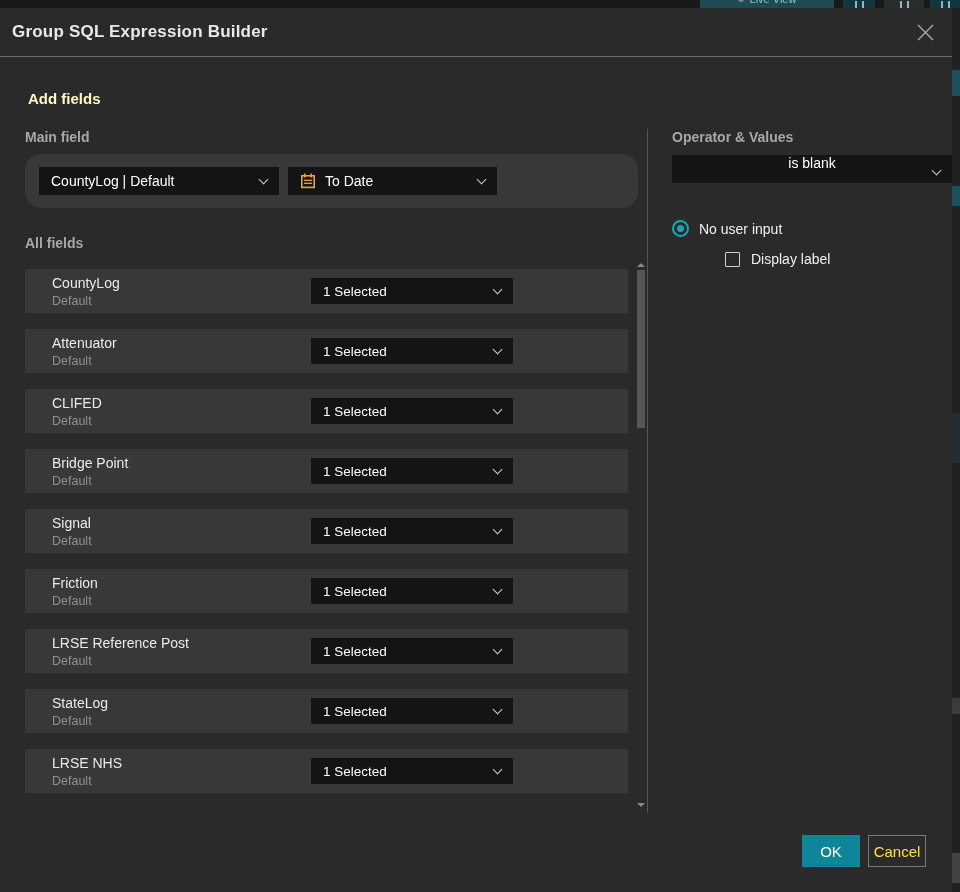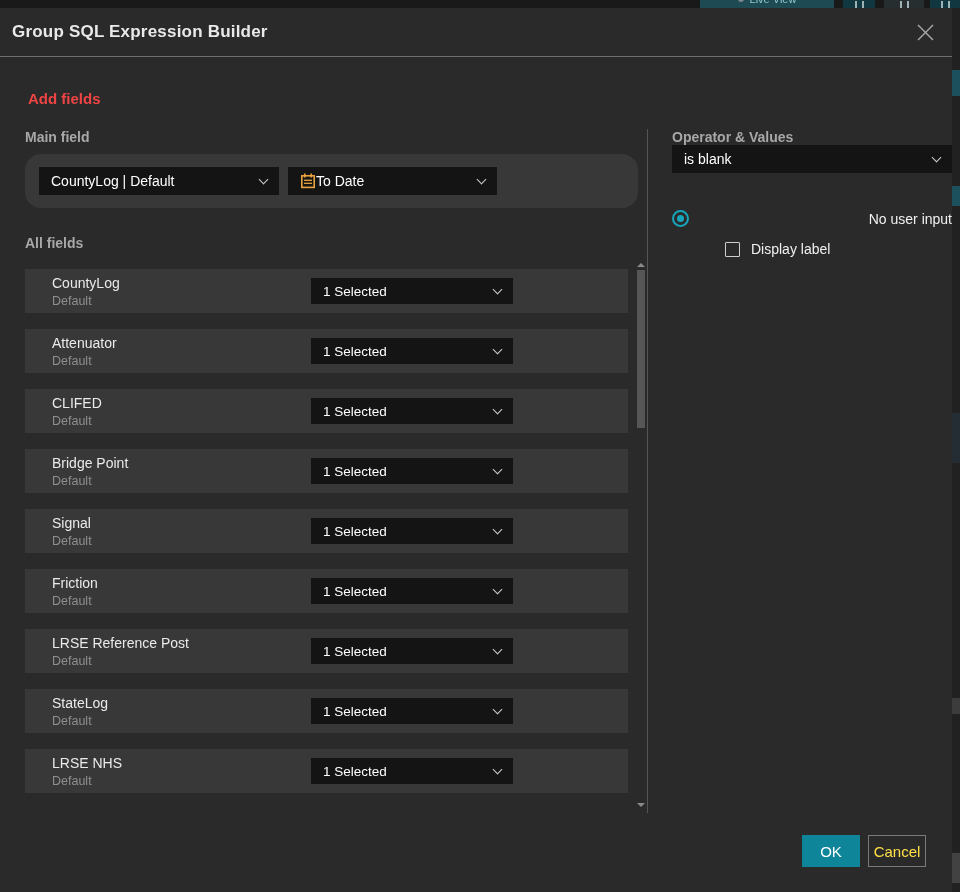--- a/index.html
+++ b/index.html
@@ -36,21 +36,21 @@
   
   .dialog { position:absolute; top:8px; left:0; width:952px; height:884px; background:#2a2a2a; z-index:2; }
 
   .dialog-header {
     height:49px; display:flex; align-items:center; justify-content:space-between;
     padding:0 12px; border-bottom:1px solid #6e6e6e;text-align:center;
   }
   .dialog-title { font-size:17px; font-weight:600; color:#e9e9e9; letter-spacing:.2px; }
   .close-btn { width:30px; height:30px; display:flex; align-items:center; justify-content:center; cursor:pointer; }
 
-  .add-fields-heading { margin:33px 0 0 28px; font-size:15px; font-weight:700; color:#ef4444; }
+  .add-fields-heading { margin:33px 0 0 28px; font-size:15px; font-weight:700; color:#fef9c3; }
 
   .columns { display:flex; margin-top:22px; height:684px; }
   .col-left { width:662px; border-right:1px solid #555; padding-left:25px; }
   .col-right { flex:1; padding-left:24px; }
 
   .section-label { font-size:14px; font-weight:700; color:#a8a8a8; }
 
   .main-box {
     margin-top:9px; width:613px; height:54px; background:#383838;
     display:flex; align-items:center; padding-left:14px; gap:9px;border-radius:16px;
@@ -58,21 +58,21 @@
   .select {
     background:#141414; height:28px; display:flex; align-items:center;
     padding:0 12px; color:#fff; font-size:14px; cursor:pointer;
   }
   .select .sel-text { white-space:nowrap; }
   .chev {
     width:7px; height:7px; border-right:1.5px solid #cdcdcd; border-bottom:1.5px solid #cdcdcd;
     transform:rotate(45deg); margin-left:auto; margin-top:-4px; flex:none;
   }
   .sel-main-field { width:240px; }
-  .sel-main-type { width:209px; gap:0; }
+  .sel-main-type { width:209px; gap:9px; }
 
   .all-fields-label { margin-top:27px; }
 
   .list-region { position:relative; margin-top:18px; width:621px; }
   .field-row {
     width:603px; height:44px; background:#383838; margin-bottom:16px;
     display:flex; align-items:center; padding-left:27px;gap:13px;
   }
   .row-meta { width:246px; }
   .row-name { font-size:14px; color:#eaeaea; margin-bottom:3px; }
@@ -80,23 +80,23 @@
   .row-select { width:202px; height:26px; font-size:13.5px; }
 
   .scrollbar {
     position:absolute; right:0; top:-6px; width:10px; height:544px;
     display:flex; flex-direction:column; align-items:center;
   }
   .scroll-up { width:0; height:0; border-left:4px solid transparent; border-right:4px solid transparent; border-bottom:4px solid #8a8a8a; }
   .scroll-thumb { margin-top:3px; width:8px; height:158px; background:#565656; }
   .scroll-down { margin-top:auto; width:0; height:0; border-left:4px solid transparent; border-right:4px solid transparent; border-top:4px solid #8a8a8a; }
 
-  .op-select { width:280px; height:28px; }
-
-  .radio-row { margin-top:37px; display:flex; align-items:center; gap:10px;justify-content:space-between; }
+  .op-select { margin-top:10px; width:280px; height:28px;flex-direction:column; }
+
+  .radio-row { margin-top:37px; display:flex; align-items:center; gap:10px; }
   .radio-outer {
     width:17px; height:17px; border-radius:50%; border:2.5px solid #16a5ba;
     display:flex; align-items:center; justify-content:center; flex:none; cursor:pointer;
   }
   .radio-dot { width:7px; height:7px; border-radius:50%; background:#16a5ba; }
   .choice-label { font-size:14px; color:#f0f0f0; }
 
   .checkbox-row { margin-top:14px; margin-left:25px; display:flex; align-items:center; gap:11px;padding-left:28px; }
   .checkbox { width:15px; height:15px; border:1.5px solid #cfcfcf; background:transparent; border-radius:1px; flex:none; cursor:pointer; }
 

